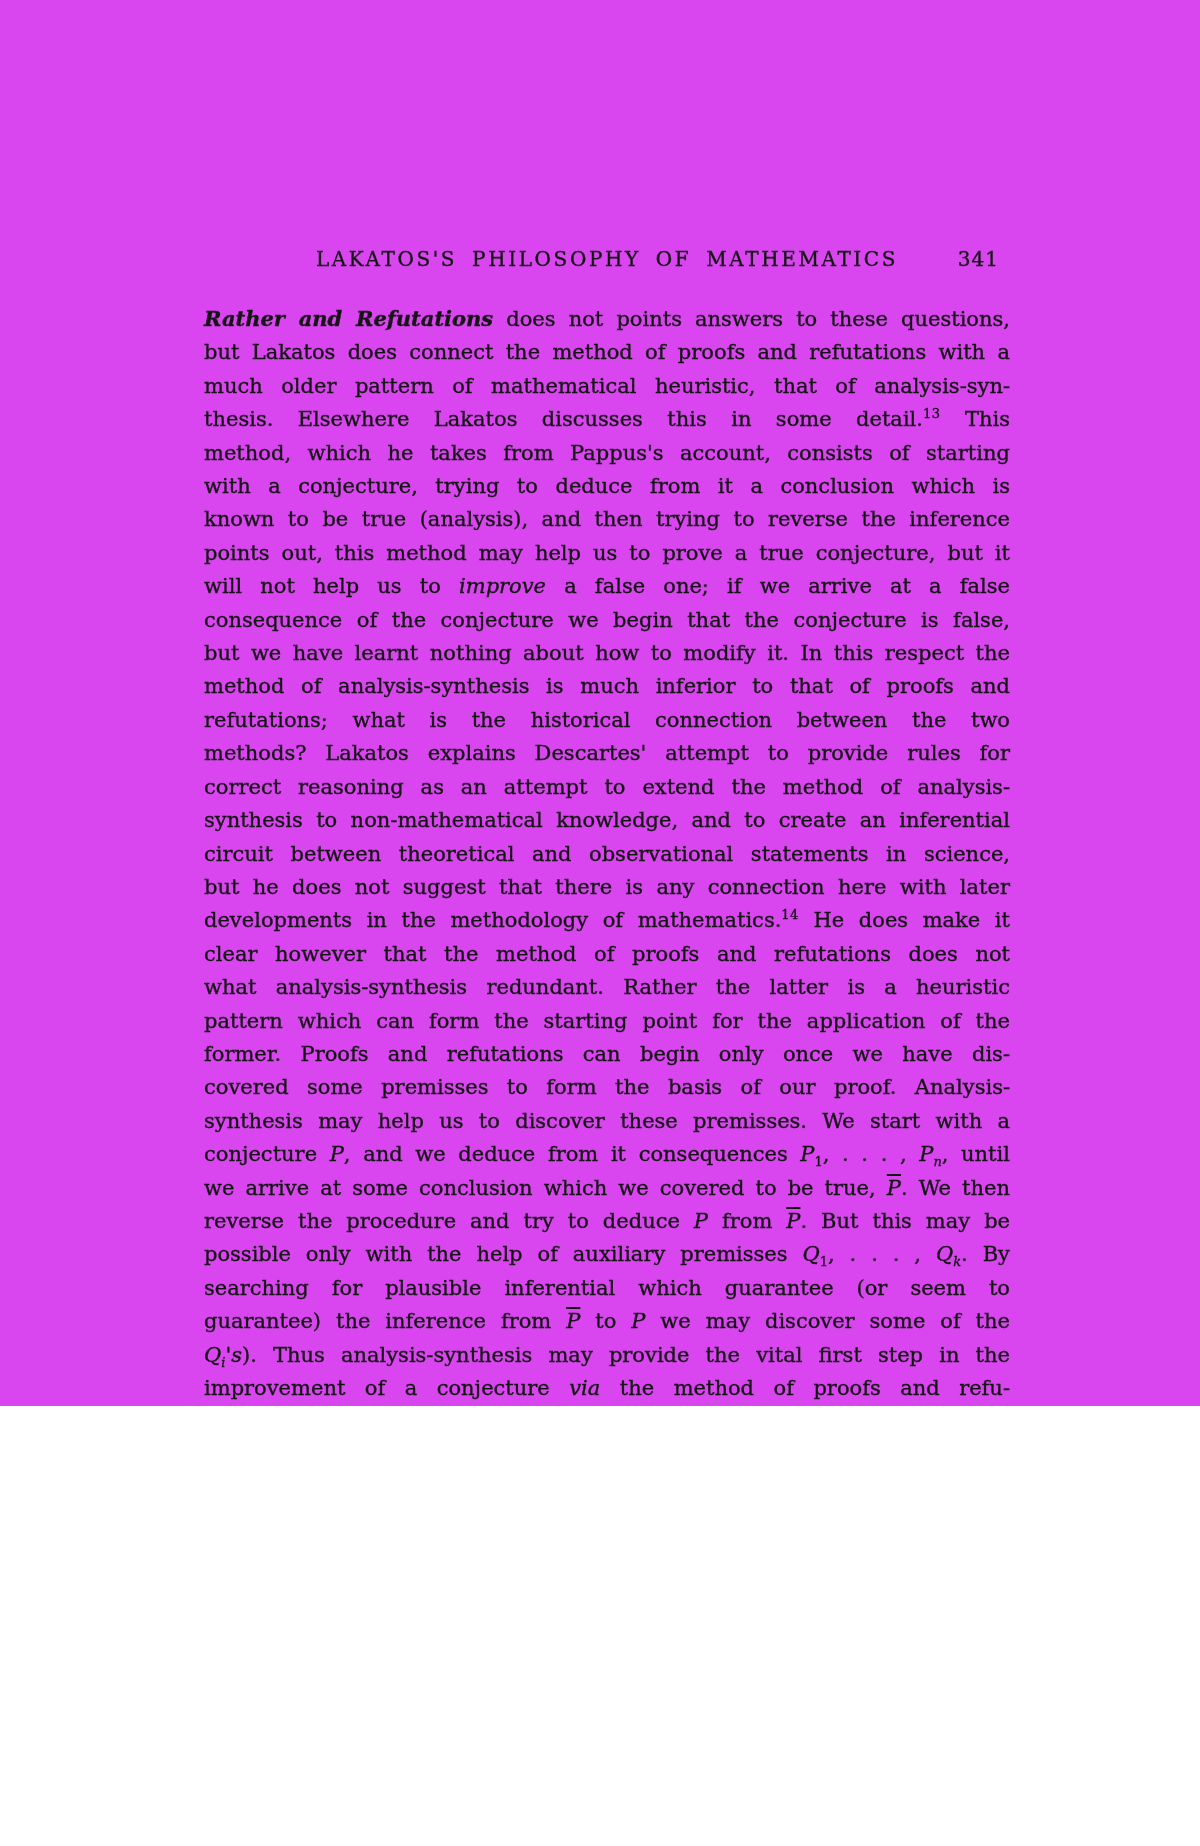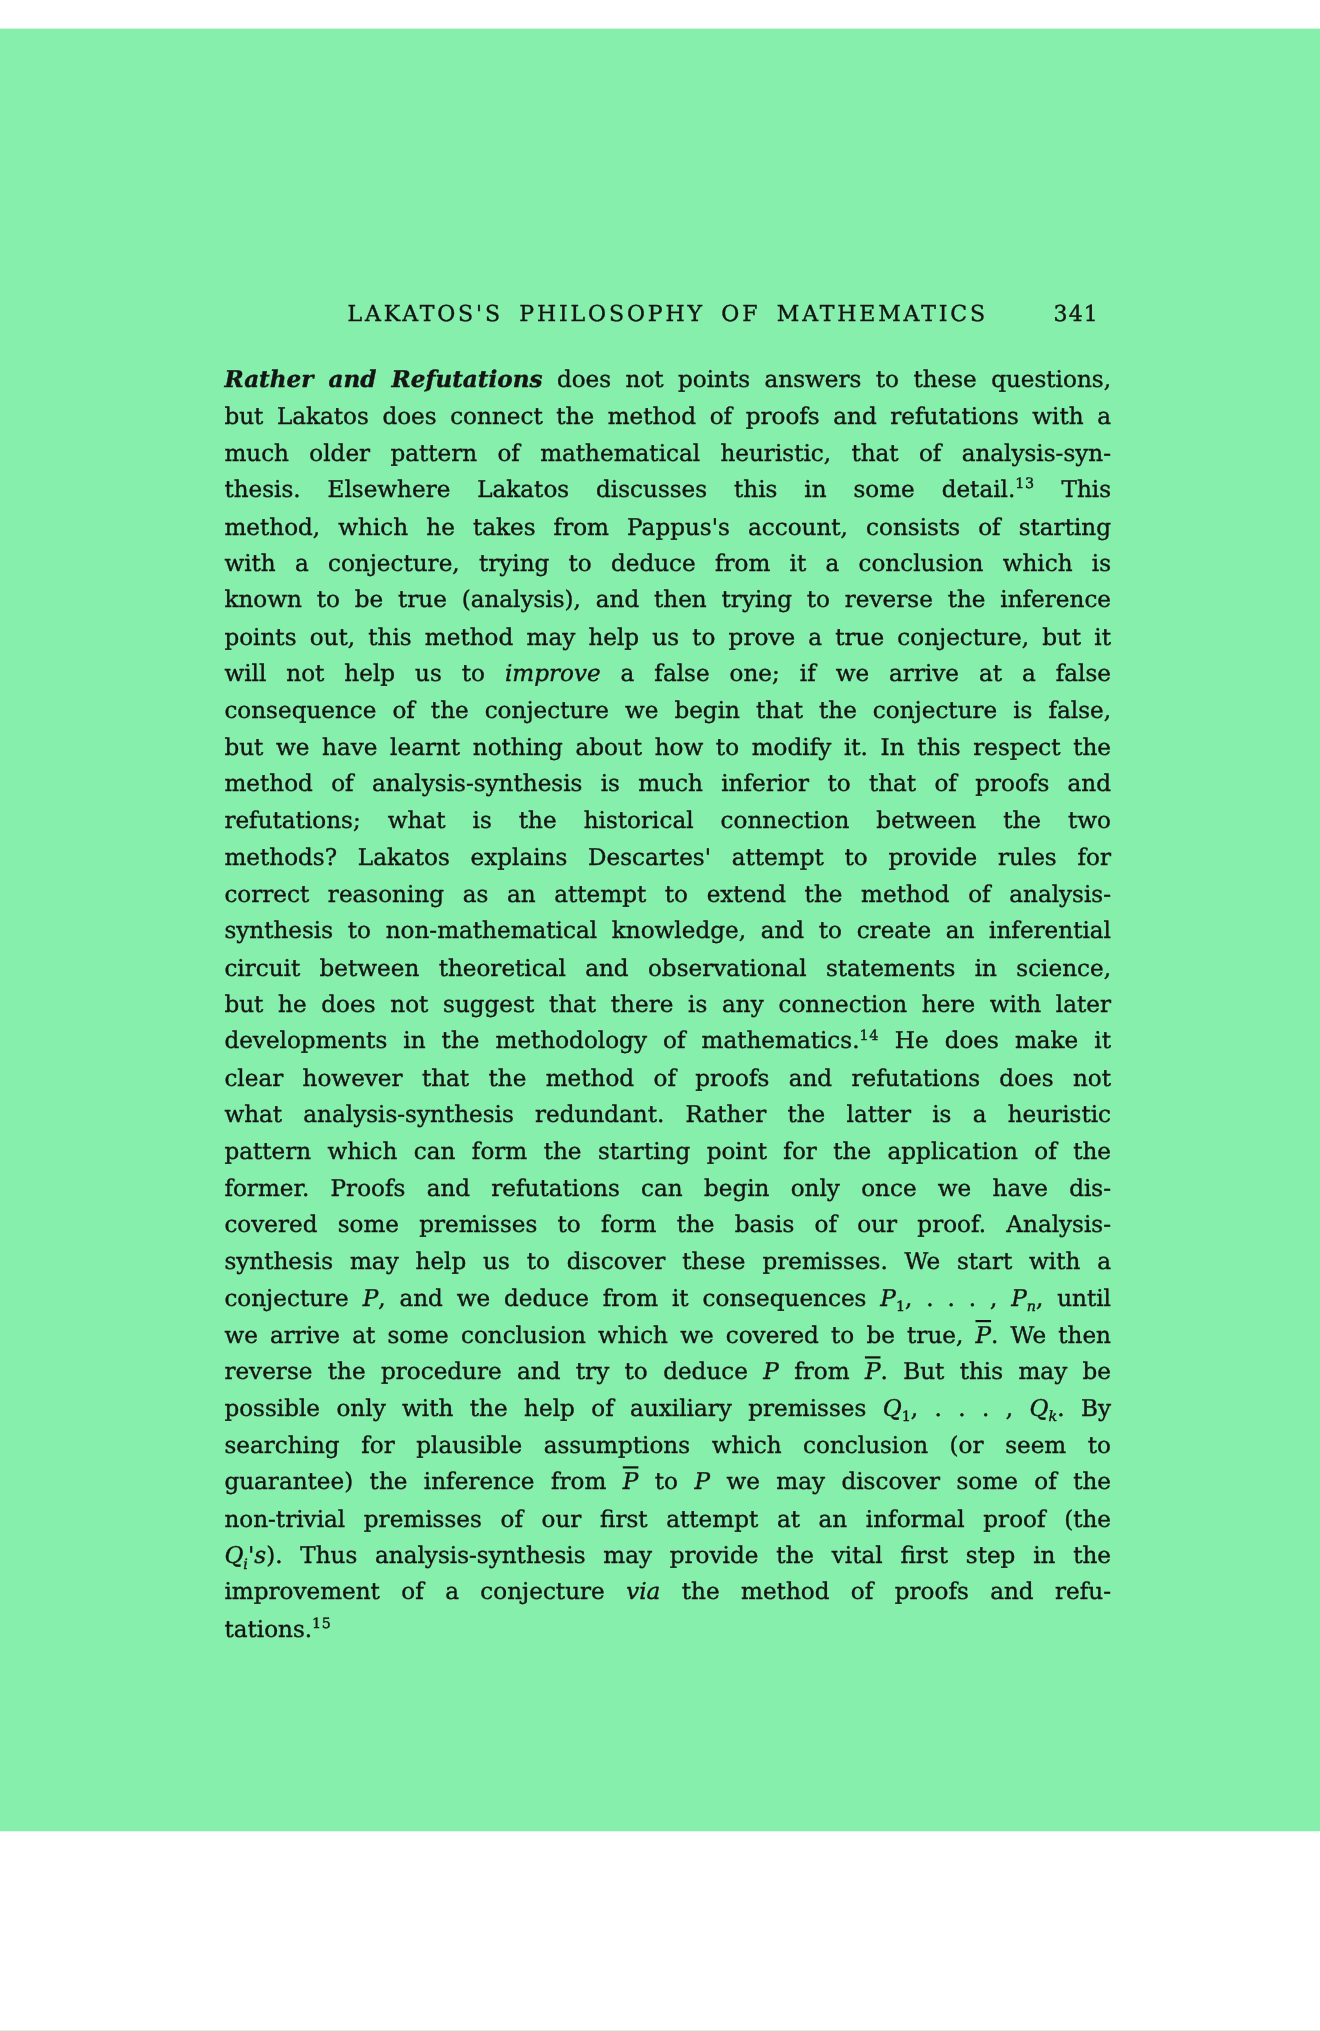--- a/index.html
+++ b/index.html
@@ -1,23 +1,22 @@
 <!DOCTYPE html>
 <html><head>
 <meta charset="utf-8">
 <style>
   html,body{margin:0;padding:0;background:#ffffff;}
   .page{
     position:relative;
-    width:1200px;height:1639px;
-    background:#86efac;
+    width:1200px;height:1406px;
+    background:#d946ef;
     overflow:hidden;
     font-family:"DejaVu Serif","Liberation Serif",serif;
     color:#151515;
-    margin-top:26px;
     -webkit-text-stroke:0.35px #151515;
   }
   .running-header{
     position:absolute;
     left:204px;top:245px;
     width:806px;height:28px;
   }
   .running-header .title{
     display:block;
     text-align:center;
@@ -96,21 +95,20 @@
       <div class="line"><span>clear however that the method of proofs and refutations does not</span></div>
       <div class="line"><span>what analysis-synthesis redundant. Rather the latter is a heuristic</span></div>
       <div class="line"><span>pattern which can form the starting point for the application of the</span></div>
       <div class="line"><span>former. Proofs and refutations can begin only once we have dis-</span></div>
       <div class="line"><span>covered some premisses to form the basis of our proof. Analysis-</span></div>
       <div class="line"><span>synthesis may help us to discover these premisses. We start with a</span></div>
       <div class="line"><span>conjecture </span><span class="i">P</span><span>, and we deduce from it consequences </span><span class="i">P</span><sub>1</sub><span>, . . . , </span><span class="i">P</span><sub class="i">n</sub><span>, until</span></div>
       <div class="line"><span>we arrive at some conclusion which we covered to be true, </span><span class="i bar">P</span><span>. We then</span></div>
       <div class="line"><span>reverse the procedure and try to deduce </span><span class="i">P</span><span> from </span><span class="i bar">P</span><span>. But this may be</span></div>
       <div class="line"><span>possible only with the help of auxiliary premisses </span><span class="i">Q</span><sub>1</sub><span>, . . . , </span><span class="i">Q</span><sub class="i">k</sub><span>. By</span></div>
-      <div class="line"><span>searching for plausible assumptions which conclusion (or seem to</span></div>
+      <div class="line"><span>searching for plausible inferential which guarantee (or seem to</span></div>
       <div class="line"><span>guarantee) the inference from </span><span class="i bar">P</span><span> to </span><span class="i">P</span><span> we may discover some of the</span></div>
-      <div class="line"><span>non-trivial premisses of our first attempt at an informal proof (the</span></div>
       <div class="line"><span class="i">Q</span><sub class="i">i</sub><span class="i">'s</span><span>). Thus analysis-synthesis may provide the vital first step in the</span></div>
       <div class="line"><span>improvement of a conjecture </span><span class="i">via</span><span> the method of proofs and refu-</span></div>
       <div class="line no-just"><span>tations.</span><sup>15</sup></div>
     </div>
 
 </div>
 
 </body></html>

